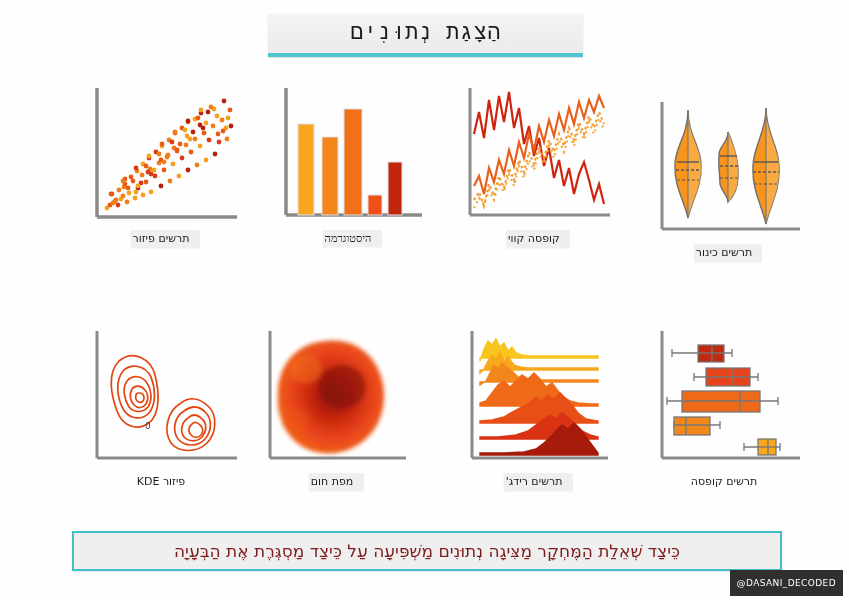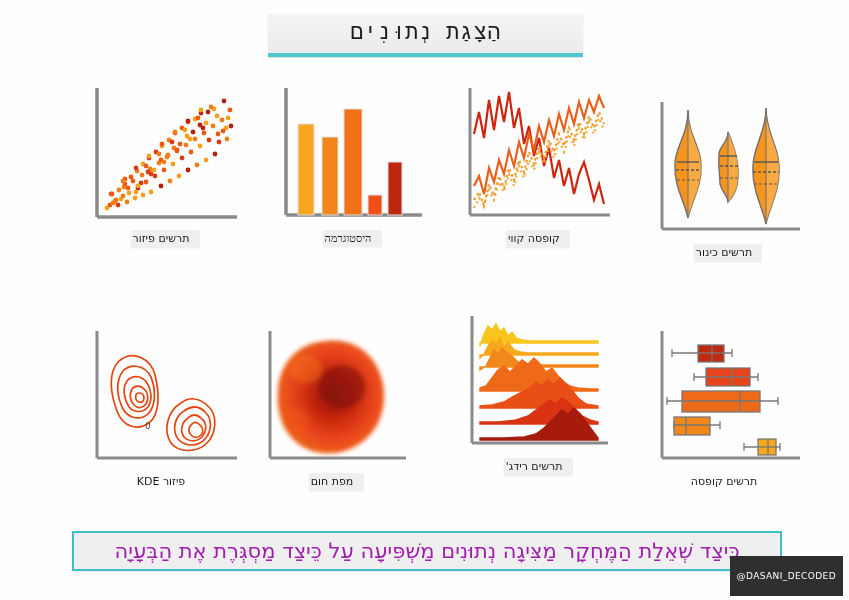--- a/index.html
+++ b/index.html
@@ -50,29 +50,29 @@
 
   
   .footer-wrap{
     position:absolute;left:72px;top:531px;width:706px;height:36px;
     border:2px solid #3ebfca;
     background:#efefef;
     display:flex;align-items:center;justify-content:center;
     box-shadow:0 1px 2px rgba(0,0,0,0.10);
   }
   .footer-text{
-    font-size:21px;color:#a21caf;direction:rtl;white-space:nowrap;
+    font-size:17px;color:#7f1d1d;direction:rtl;white-space:nowrap;
   }
 
   
   .watermark{
     position:absolute;right:6px;bottom:4px;
     background:#2f2f2f;color:#fff;
     font-size:9px;letter-spacing:0.4px;
-    padding:15px 7px;
+    padding:8px 7px;
   }
 </style>
 </head>
 <body>
 
 <div class="slide">
 
   <div class="title-wrap">
     <div class="title-box">
       <span class="title-text">הַצָגַת נְתוּנִים</span>
@@ -302,21 +302,21 @@
           <path d="M58,18 C36,24 22,44 22,68 C20,94 32,118 56,126 C82,134 110,122 122,98 C134,74 128,42 108,26 C92,14 74,14 58,18 Z" fill="url(#heatgrad)"></path>
           <ellipse cx="86" cy="62" rx="24" ry="22" fill="#7d1006" opacity="0.55"></ellipse>
           <ellipse cx="50" cy="44" rx="16" ry="14" fill="#f3761a" opacity="0.45"></ellipse>
           <ellipse cx="40" cy="96" rx="14" ry="13" fill="#ee5a16" opacity="0.4"></ellipse>
         </g>
       </svg>
     </div>
     <div class="cap">מפת חום</div>
   </div>
 
-  <div class="panel" style="left:458px;top:310px;">
+  <div class="panel" style="left:458px;top:325px;">
     <div class="plot">
       <svg width="160" height="145" viewBox="0 0 160 145">
         <line x1="14" y1="6" x2="14" y2="133" stroke="#8a8a8a" stroke-width="3"></line>
         <line x1="14" y1="133" x2="150" y2="133" stroke="#8a8a8a" stroke-width="3"></line>
         <g>
           <path d="M22,36 L26,24 L30,16 L34,20 L38,14 L42,22 L46,18 L50,26 L54,22 L58,28 L64,30 L72,31 L86,31 L110,31 L140,31 L140,33 L22,33 Z" fill="#f9c51d" stroke="#f9c51d" stroke-width="1.4"></path>
           <path d="M22,48 L26,44 L30,36 L34,30 L38,34 L42,28 L46,36 L50,32 L56,40 L62,42 L70,43 L84,43 L108,43 L140,43 L140,45 L22,45 Z" fill="#f7a81c" stroke="#f7a81c" stroke-width="1.4"></path>
           <path d="M22,60 L28,56 L32,48 L36,40 L40,44 L44,38 L48,42 L54,46 L60,52 L66,54 L74,55 L88,55 L112,55 L140,55 L140,57 L22,57 Z" fill="#f2871b" stroke="#f2871b" stroke-width="1.4"></path>
           <path d="M22,78 L28,76 L34,68 L40,60 L46,56 L52,62 L58,56 L64,50 L70,54 L76,48 L82,54 L88,62 L94,58 L100,66 L106,72 L112,76 L120,78 L132,79 L140,79 L140,81 L22,81 Z" fill="#ef6a18" stroke="#ef6a18" stroke-width="1.4"></path>
           <path d="M22,96 L34,95 L46,92 L56,86 L64,82 L72,78 L78,72 L84,76 L90,70 L96,74 L102,68 L108,74 L114,80 L120,88 L128,94 L140,96 L140,98 L22,98 Z" fill="#e84f16" stroke="#e84f16" stroke-width="1.4"></path>

